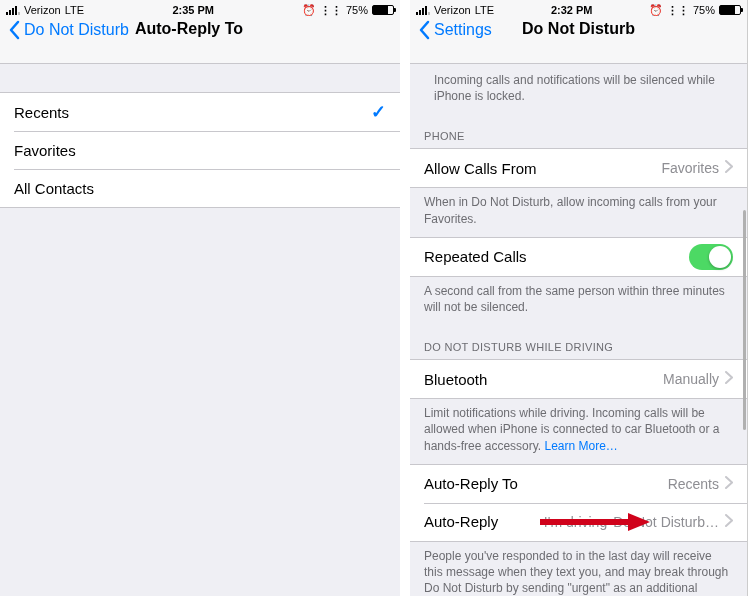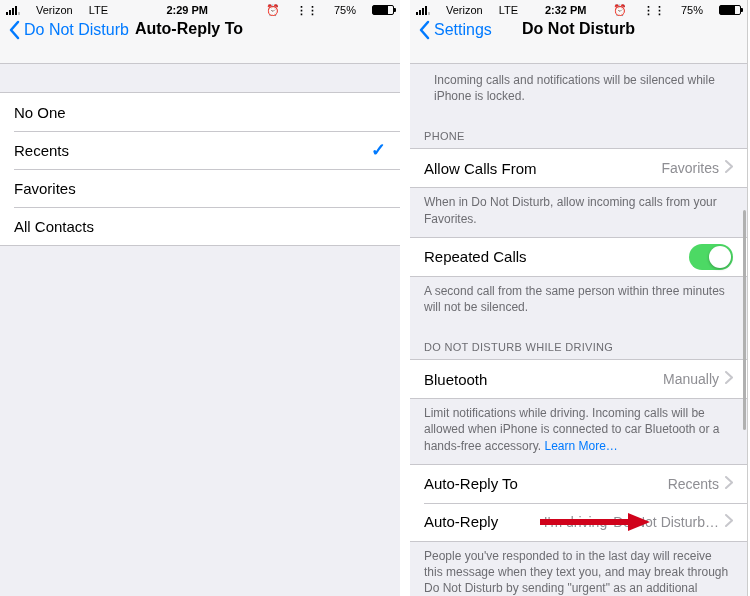--- a/index.html
+++ b/index.html
@@ -26,21 +26,21 @@
     height: 20px;
     background: #f7f7f8;
     display: flex;
     align-items: center;
     justify-content: space-between;
     padding: 0 6px;
     font-size: 11px;
     font-weight: 500;
     color: #000;
   }
-  .sb-left, .sb-right { display: flex; align-items: center; gap: 16px; }
+  .sb-left, .sb-right { display: flex; align-items: center; gap: 4px; }
   .sb-center { font-weight: 600; }
   .signal { display: flex; align-items: flex-end; gap: 1px; }
   .signal span { width: 2px; background: #000; }
   .signal span:nth-child(1){height:3px;}
   .signal span:nth-child(2){height:5px;}
   .signal span:nth-child(3){height:7px;}
   .signal span:nth-child(4){height:9px;}
   .signal span:nth-child(5){height:3px; background:#bbb;}
   .battery {
     width: 22px; height: 10px; border: 1px solid #000; border-radius: 2px;
@@ -150,21 +150,21 @@
       <span class="signal">
           <span></span>
           <span></span>
           <span></span>
           <span></span>
           <span></span>
         </span>
       <span>Verizon</span>
       <span>LTE</span>
     </div>
-    <div class="sb-center">2:29 PM</div>
+    <div class="sb-center">2:35 PM</div>
     <div class="sb-right">
       <span>⏰</span>
       <span style="font-weight:bold;">⋮⋮</span>
       <span>75%</span>
       <span class="battery">
           <span class="battery-fill"></span>
         </span>
     </div>
   </div>
   <div class="navbar">
@@ -172,23 +172,20 @@
       <svg viewBox="0 0 12 20">
           <path d="M10 2 L3 10 L10 18" stroke="#007aff" stroke-width="2.5" fill="none" stroke-linecap="round" stroke-linejoin="round"></path>
         </svg>
       <span>Do Not Disturb</span>
     </div>
     <div class="nav-title">Auto-Reply To</div>
   </div>
   <div class="content">
     <div class="spacer"></div>
     <div class="group">
-      <div class="row">
-        <span>No One</span>
-      </div>
       <div class="row">
         <span>Recents</span>
         <span class="check">✓</span>
       </div>
       <div class="row">
         <span>Favorites</span>
       </div>
       <div class="row">
         <span>All Contacts</span>
       </div>

